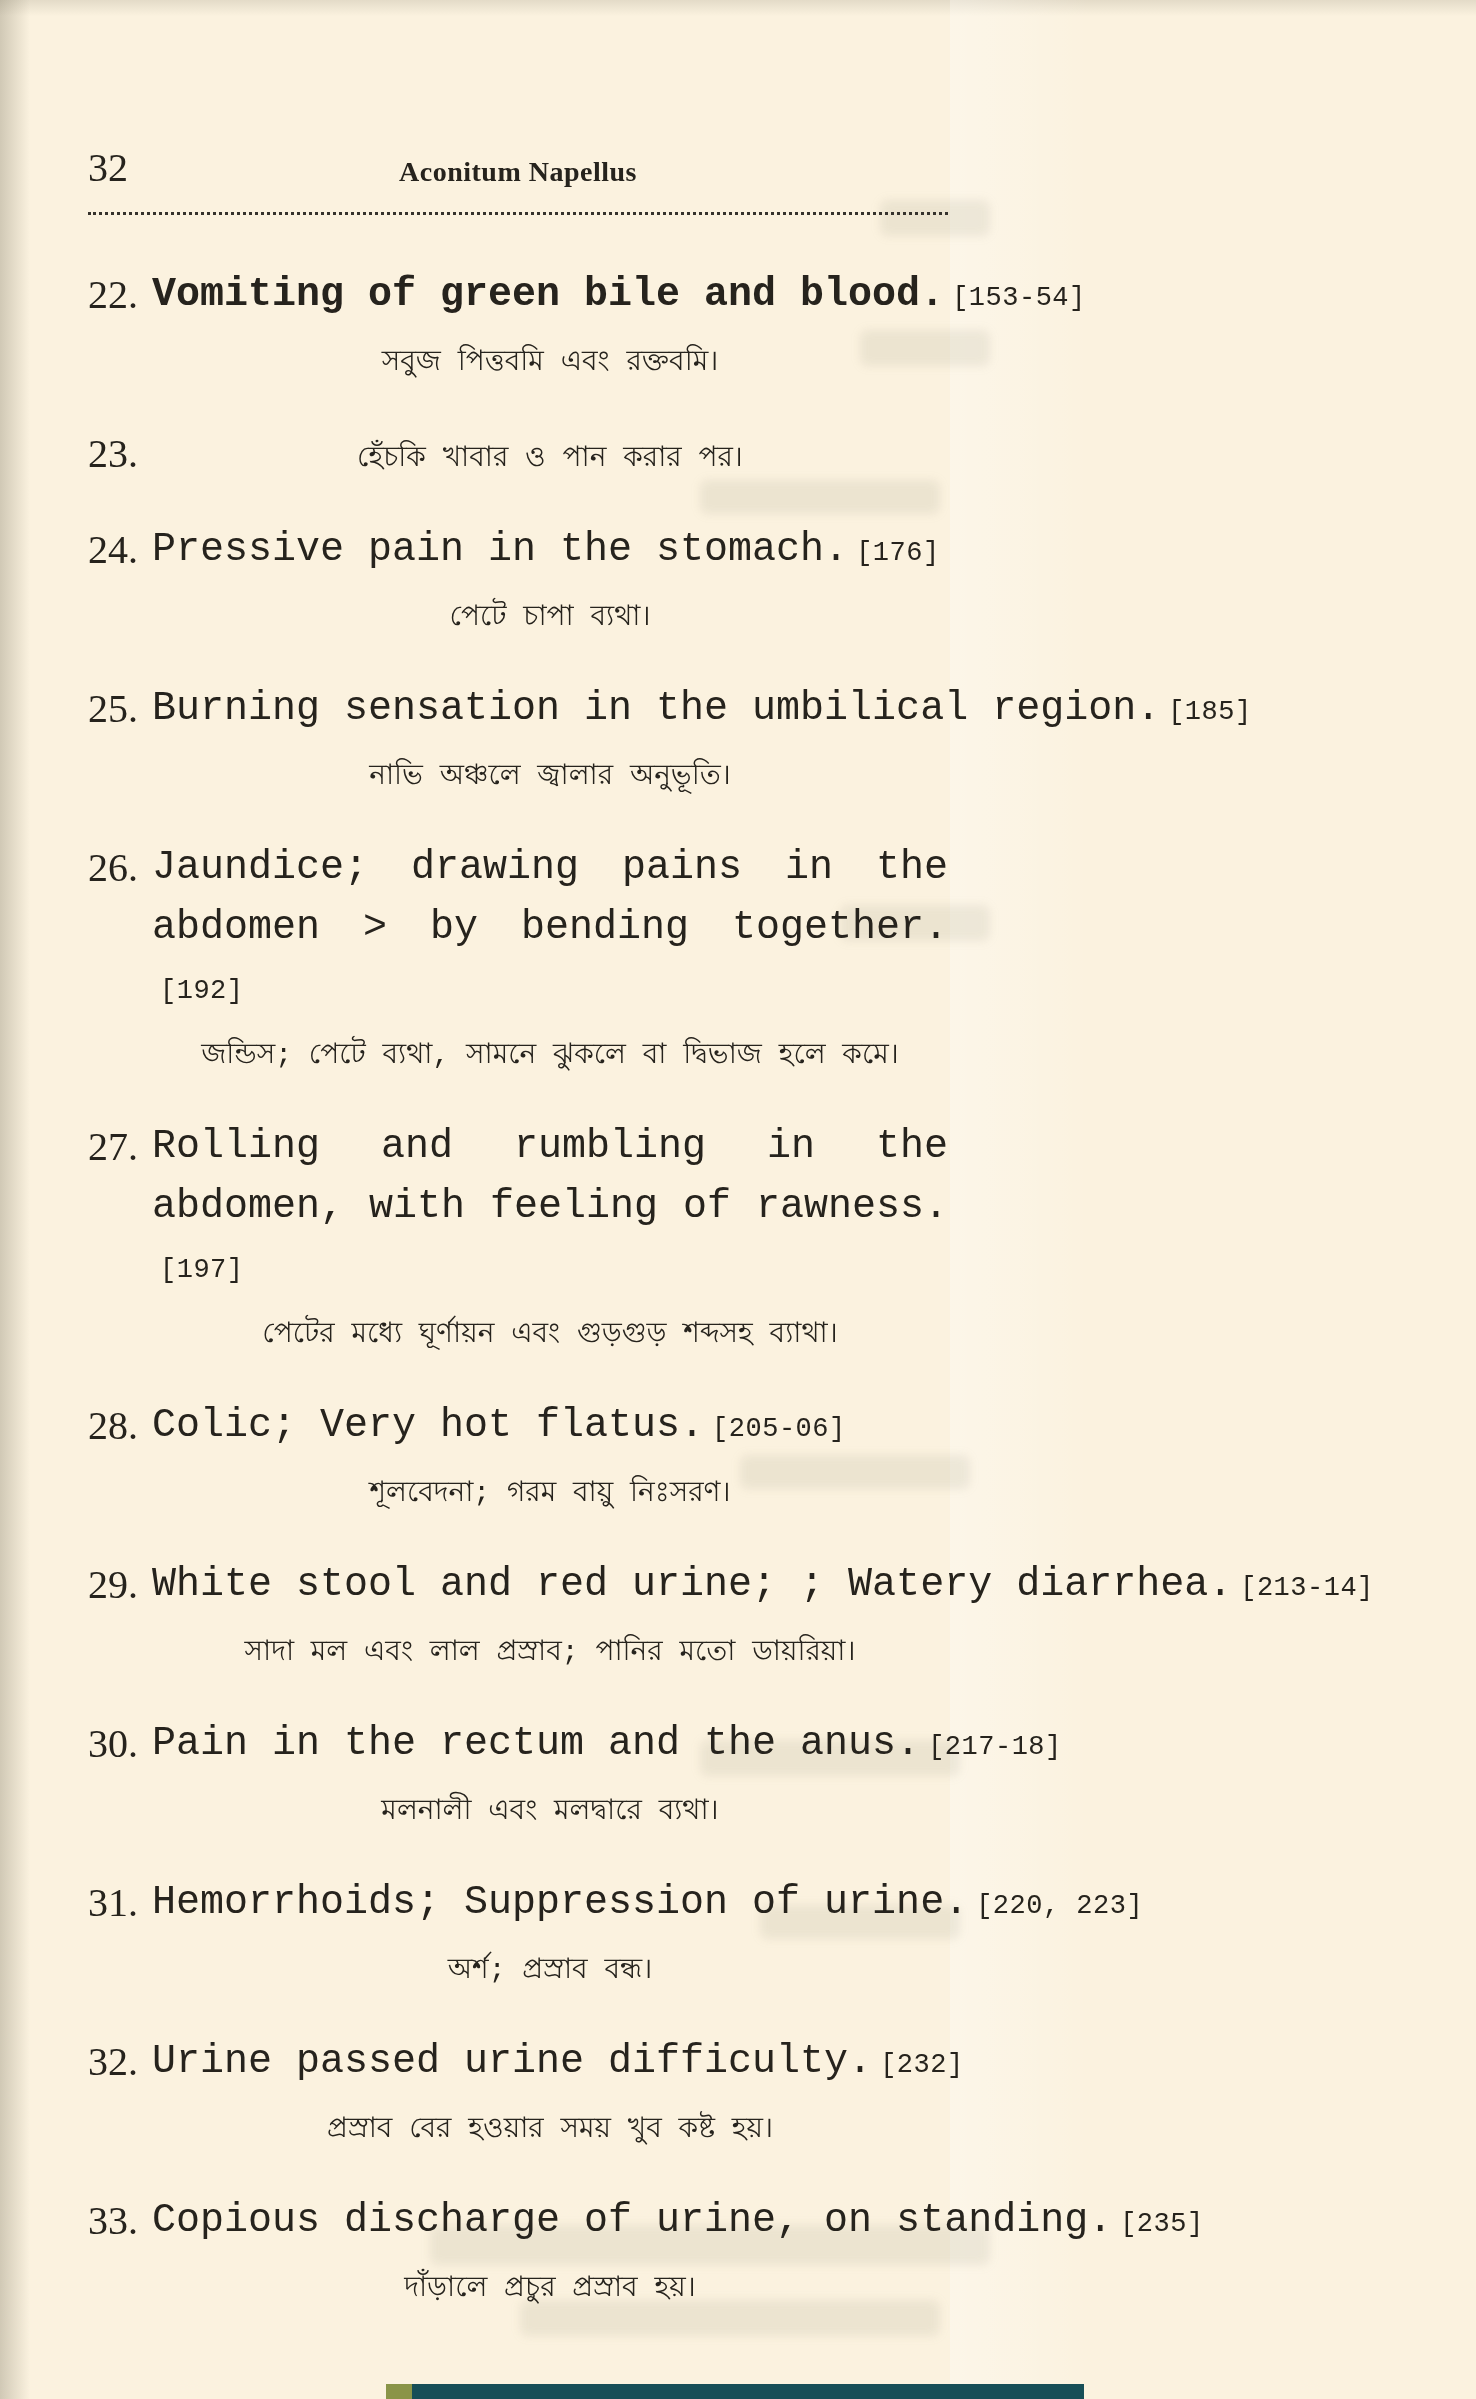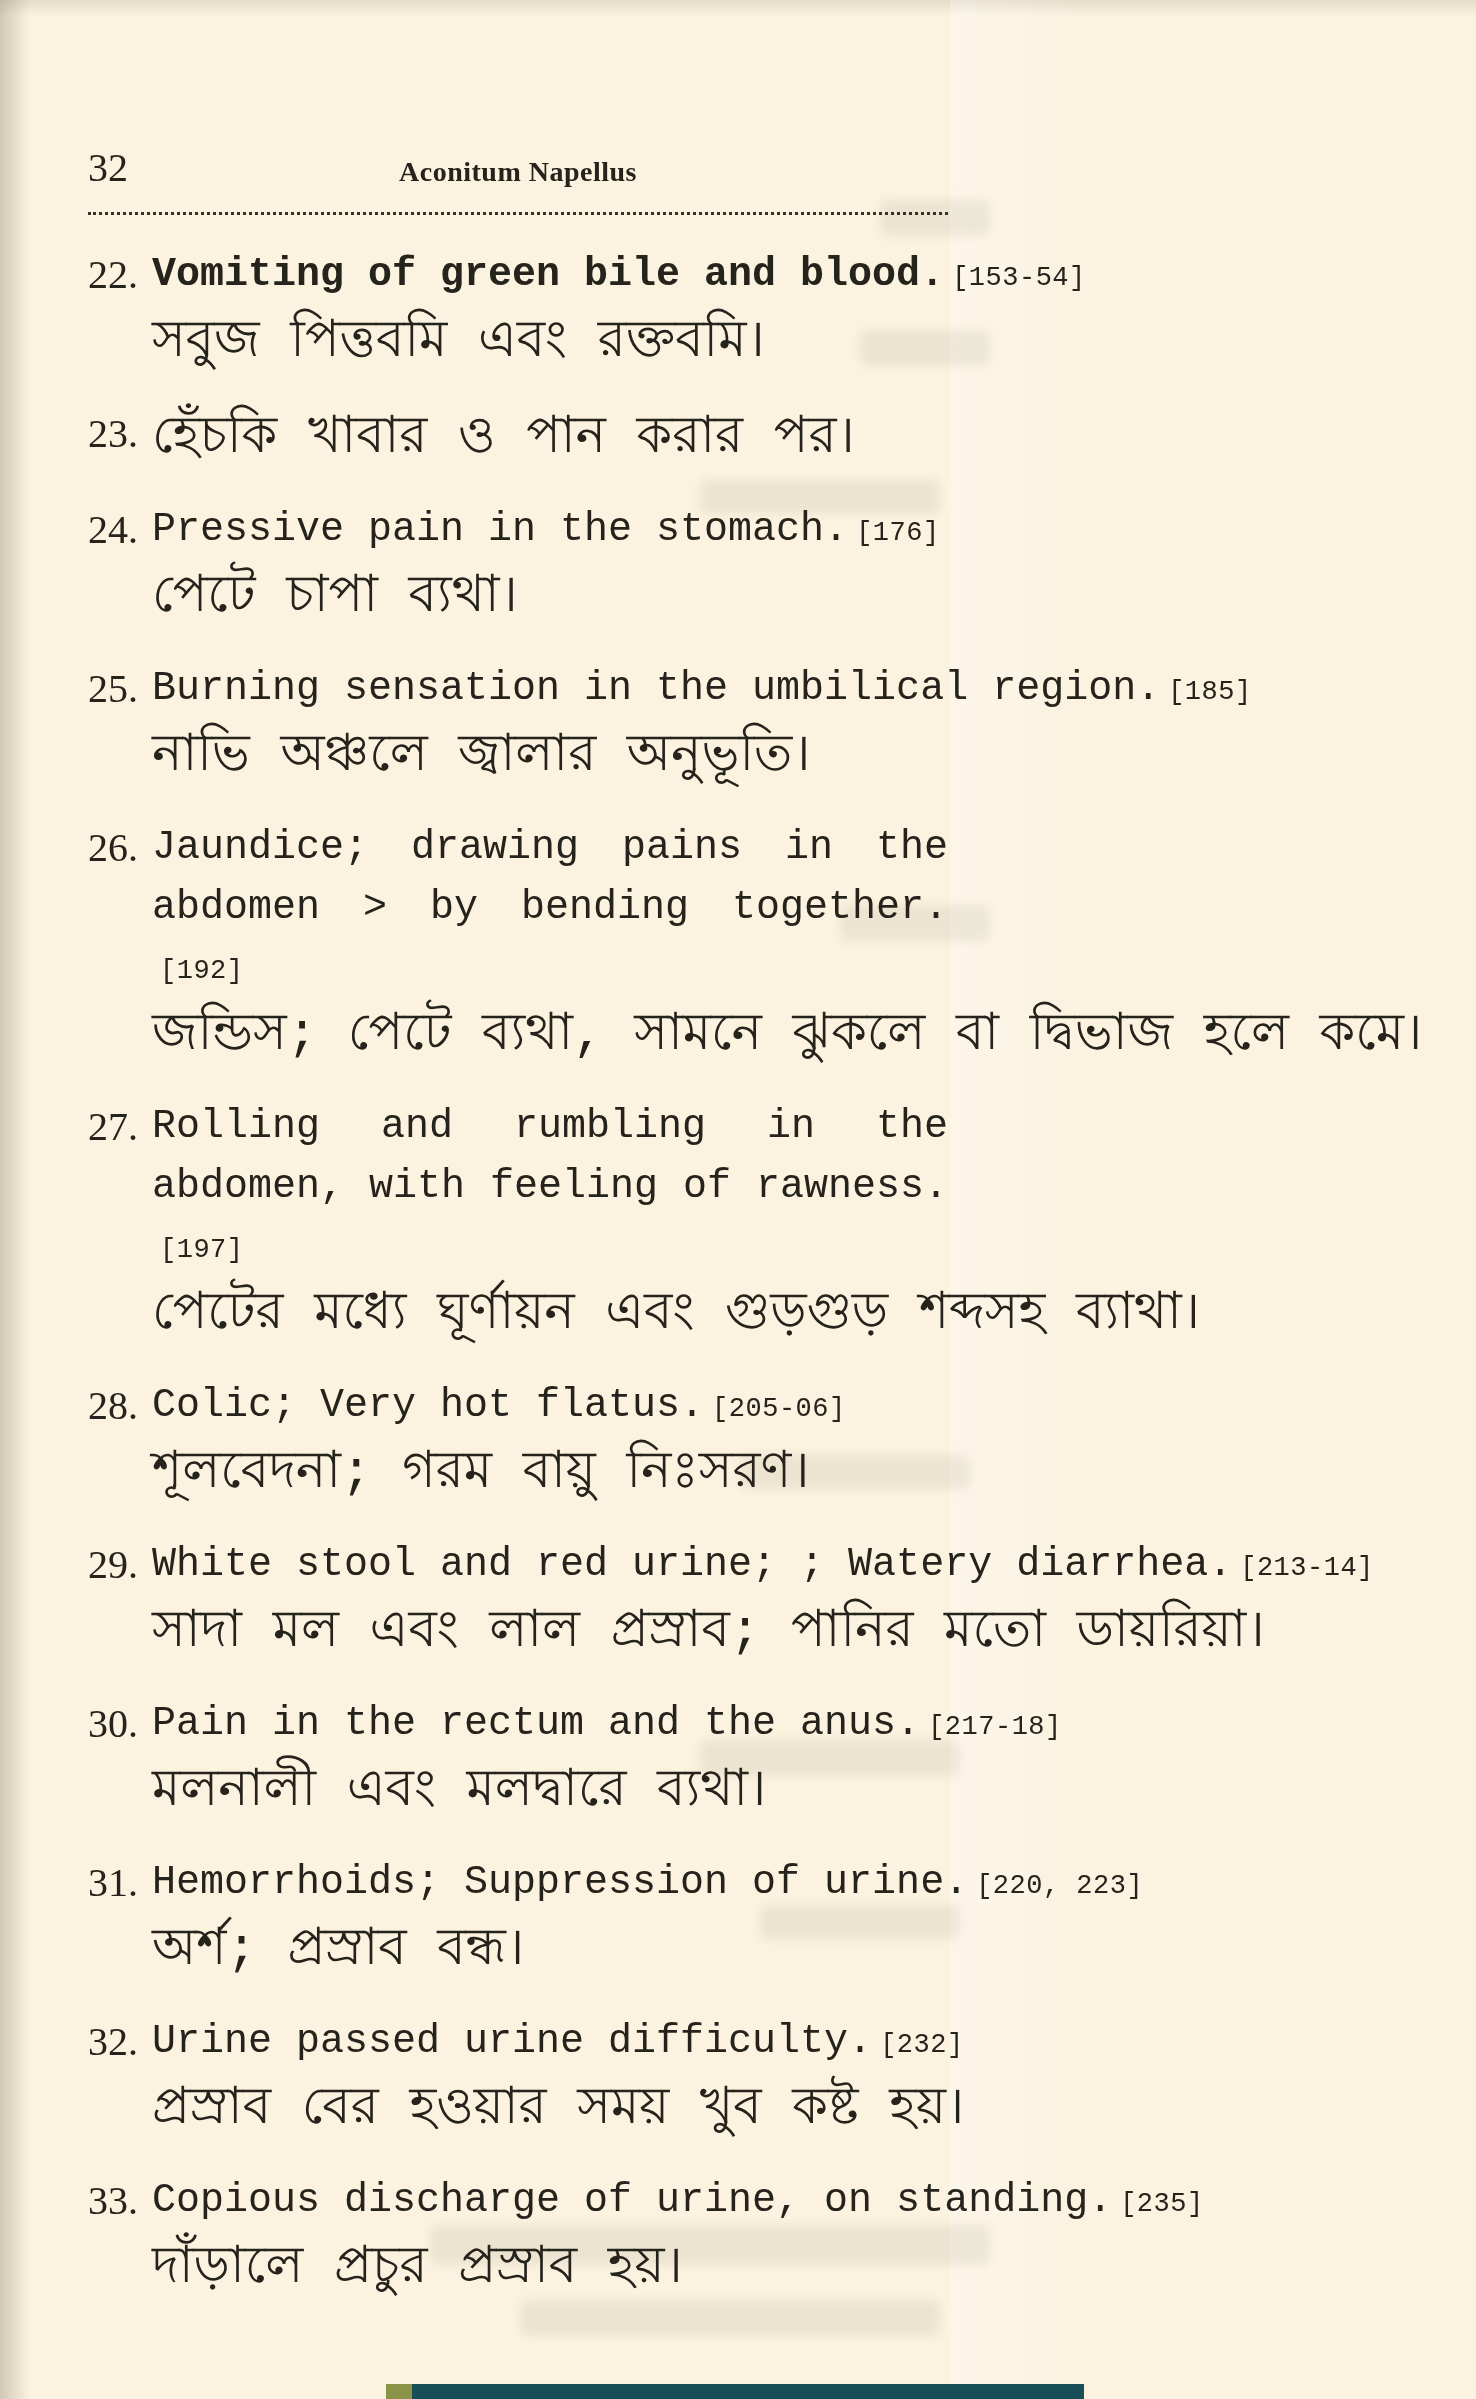--- a/index.html
+++ b/index.html
@@ -41,32 +41,32 @@
   }
   .header{ display:flex; align-items:baseline; }
   .page-num{ width:70px; font-size:40px; line-height:48px; }
   .title{ flex:1; text-align:center; font-weight:bold; font-size:28px; line-height:48px; letter-spacing:0.5px; }
   .header-spacer{ width:70px; }
   .rule{
     margin-top:16px;
     border-bottom:3px dotted #35322c;
     height:0;
   }
-  .items{ margin-top:30px; }
+  .items{ margin-top:50px; }
   .item{ display:flex; margin-bottom:32px; }
   .item .num{ flex:0 0 64px; width:64px; font-size:40px; line-height:60px; }
   .item .body{ flex:1; min-width:0;font-family:Liberation Mono, monospace; }
   .en{ margin:0; font-size:40px; line-height:60px; white-space:nowrap; }
   .en .ref{ font-size:27px; letter-spacing:0.5px; margin-left:8px; }
   .item.bold .en-text{ font-weight:bold; }
   .item.wrap .en{
     white-space:normal; max-width:800px;
     text-align:justify; text-align-last:left;
   }
-  .bn{ margin:6px 0 0 0; font-size:51px; line-height:58px; white-space:nowrap; }
+  .bn{ margin:6px 0 0 0; font-size:28px; line-height:58px; white-space:nowrap;text-align:center; }
 </style>
 </head>
 <body>
 
 <div class="edge-left"></div>
 <div class="edge-top"></div>
 <div class="fold-highlight"></div>
 <div class="ghost" style="left:880px; top:200px; width:110px; height:36px;"></div>
 <div class="ghost" style="left:860px; top:330px; width:130px; height:36px;"></div>
 <div class="ghost" style="left:700px; top:480px; width:240px; height:34px;"></div>

